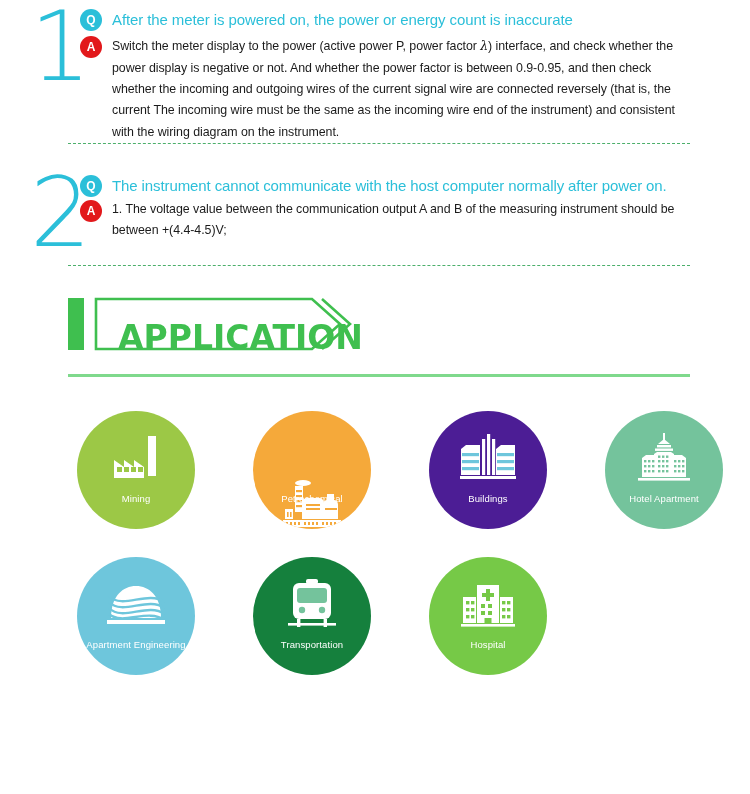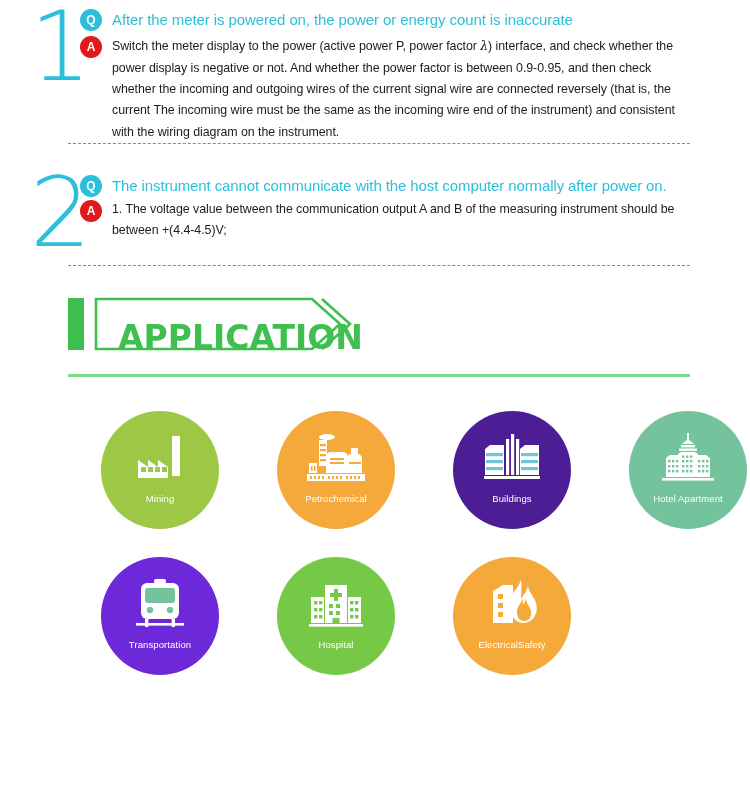--- a/index.html
+++ b/index.html
@@ -103,23 +103,23 @@
   .app-rule {
     margin-left: 68px;
     width: 622px;
     height: 2.5px;
     background: #7FD98C;
   }
 
   
   .grid {
     margin-top: 34px;
-    padding: 0 58px 0 86px;
+    padding: 0 58px 0 62px;
     display: grid;
-    grid-template-columns: repeat(5, 1fr);
+    grid-template-columns: repeat(4, 1fr);
     row-gap: 26px;
     column-gap: 0px;
     justify-items: center;
     gap: 28px;
   }
   .cell {
     width: 148px;
     display: flex;
     flex-direction: column;
     align-items: center;
@@ -221,21 +221,21 @@
               <rect x="23" y="33" width="5" height="5"></rect>
               <rect x="30" y="33" width="5" height="5"></rect>
             </g>
           </svg>
         </div>
         <div class="cap">Mining</div>
       </div>
     </div>
 
     <div class="cell">
-      <div class="circle" style="background: rgb(245, 169, 58);">
+      <div class="circle" style="background: rgb(245, 169, 58); justify-content: flex-end;">
         <div class="glyph">
           <svg width="58" height="48" viewBox="0 0 58 48">
             <ellipse cx="20" cy="3" rx="8" ry="3" fill="#fff"></ellipse>
             <rect x="12" y="6" width="8" height="26" fill="#fff"></rect>
             <g fill="#F5A93A">
               <rect x="13" y="10" width="6" height="2.2"></rect>
               <rect x="13" y="15" width="6" height="2.2"></rect>
               <rect x="13" y="20" width="6" height="2.2"></rect>
               <rect x="13" y="25" width="6" height="2.2"></rect>
             </g>
@@ -364,21 +364,21 @@
               <path d="M2 34 C16 46 40 28 58 40"></path>
             </g>
             <rect x="0" y="40" width="58" height="4" fill="#fff"></rect>
           </svg>
         </div>
         <div class="cap">Apartment Engineering</div>
       </div>
     </div>
 
     <div class="cell">
-      <div class="circle" style="background: #6d28d9;">
+      <div class="circle" style="background: #15803d;">
         <div class="glyph">
           <svg width="48" height="50" viewBox="0 0 48 50">
             <rect x="18" y="0" width="12" height="5" rx="2" fill="#fff"></rect>
             <rect x="5" y="4" width="38" height="36" rx="6" fill="#fff"></rect>
             <rect x="9" y="9" width="30" height="15" rx="3" fill="#74C39C"></rect>
             <circle cx="14" cy="31" r="3.2" fill="#74C39C"></circle>
             <circle cx="34" cy="31" r="3.2" fill="#74C39C"></circle>
             <rect x="9" y="40" width="3.4" height="8" fill="#fff"></rect>
             <rect x="35.6" y="40" width="3.4" height="8" fill="#fff"></rect>
             <rect x="0" y="44" width="48" height="2.6" fill="#fff"></rect>
@@ -417,32 +417,15 @@
               <rect x="42" y="35" width="3.4" height="3.4"></rect>
                 <rect x="47" y="35" width="3.4" height="3.4"></rect>
             </g>
             <rect x="1" y="44" width="54" height="2.6" fill="#fff"></rect>
           </svg>
         </div>
         <div class="cap">Hospital</div>
       </div>
     </div>
 
-    <div class="cell">
-      <div class="circle" style="background: rgb(245, 169, 58);">
-        <div class="glyph">
-          <svg width="54" height="50" viewBox="0 0 54 50">
-            <path fill="#fff" d="M8 12 l10 -6 h10 v38 h-20 z"></path>
-            <g fill="#F5A93A">
-              <rect x="13" y="15" width="5" height="5"></rect>
-              <rect x="13" y="24" width="5" height="5"></rect>
-              <rect x="13" y="33" width="5" height="5"></rect>
-            </g>
-            <path fill="#fff" d="M36 1 C33 10 27 13 25 21 C22 32 29 44 38 44 C48 44 54 34 51 24 C49 17 44 14 43 7 C41 14 38 16 36 20 C36 13 37 7 36 1 z"></path>
-            <path fill="#F5A93A" d="M38 19 C36 25 32 27 32 33 C32 39 35 42 39 42 C44 42 47 38 46 32 C45 27 41 25 41 19 C40 23 39 24 38 26 z"></path>
-          </svg>
-        </div>
-        <div class="cap">ElectricalSafety</div>
-      </div>
-    </div>
 
   </div>
 </div>
 
 </body></html>

